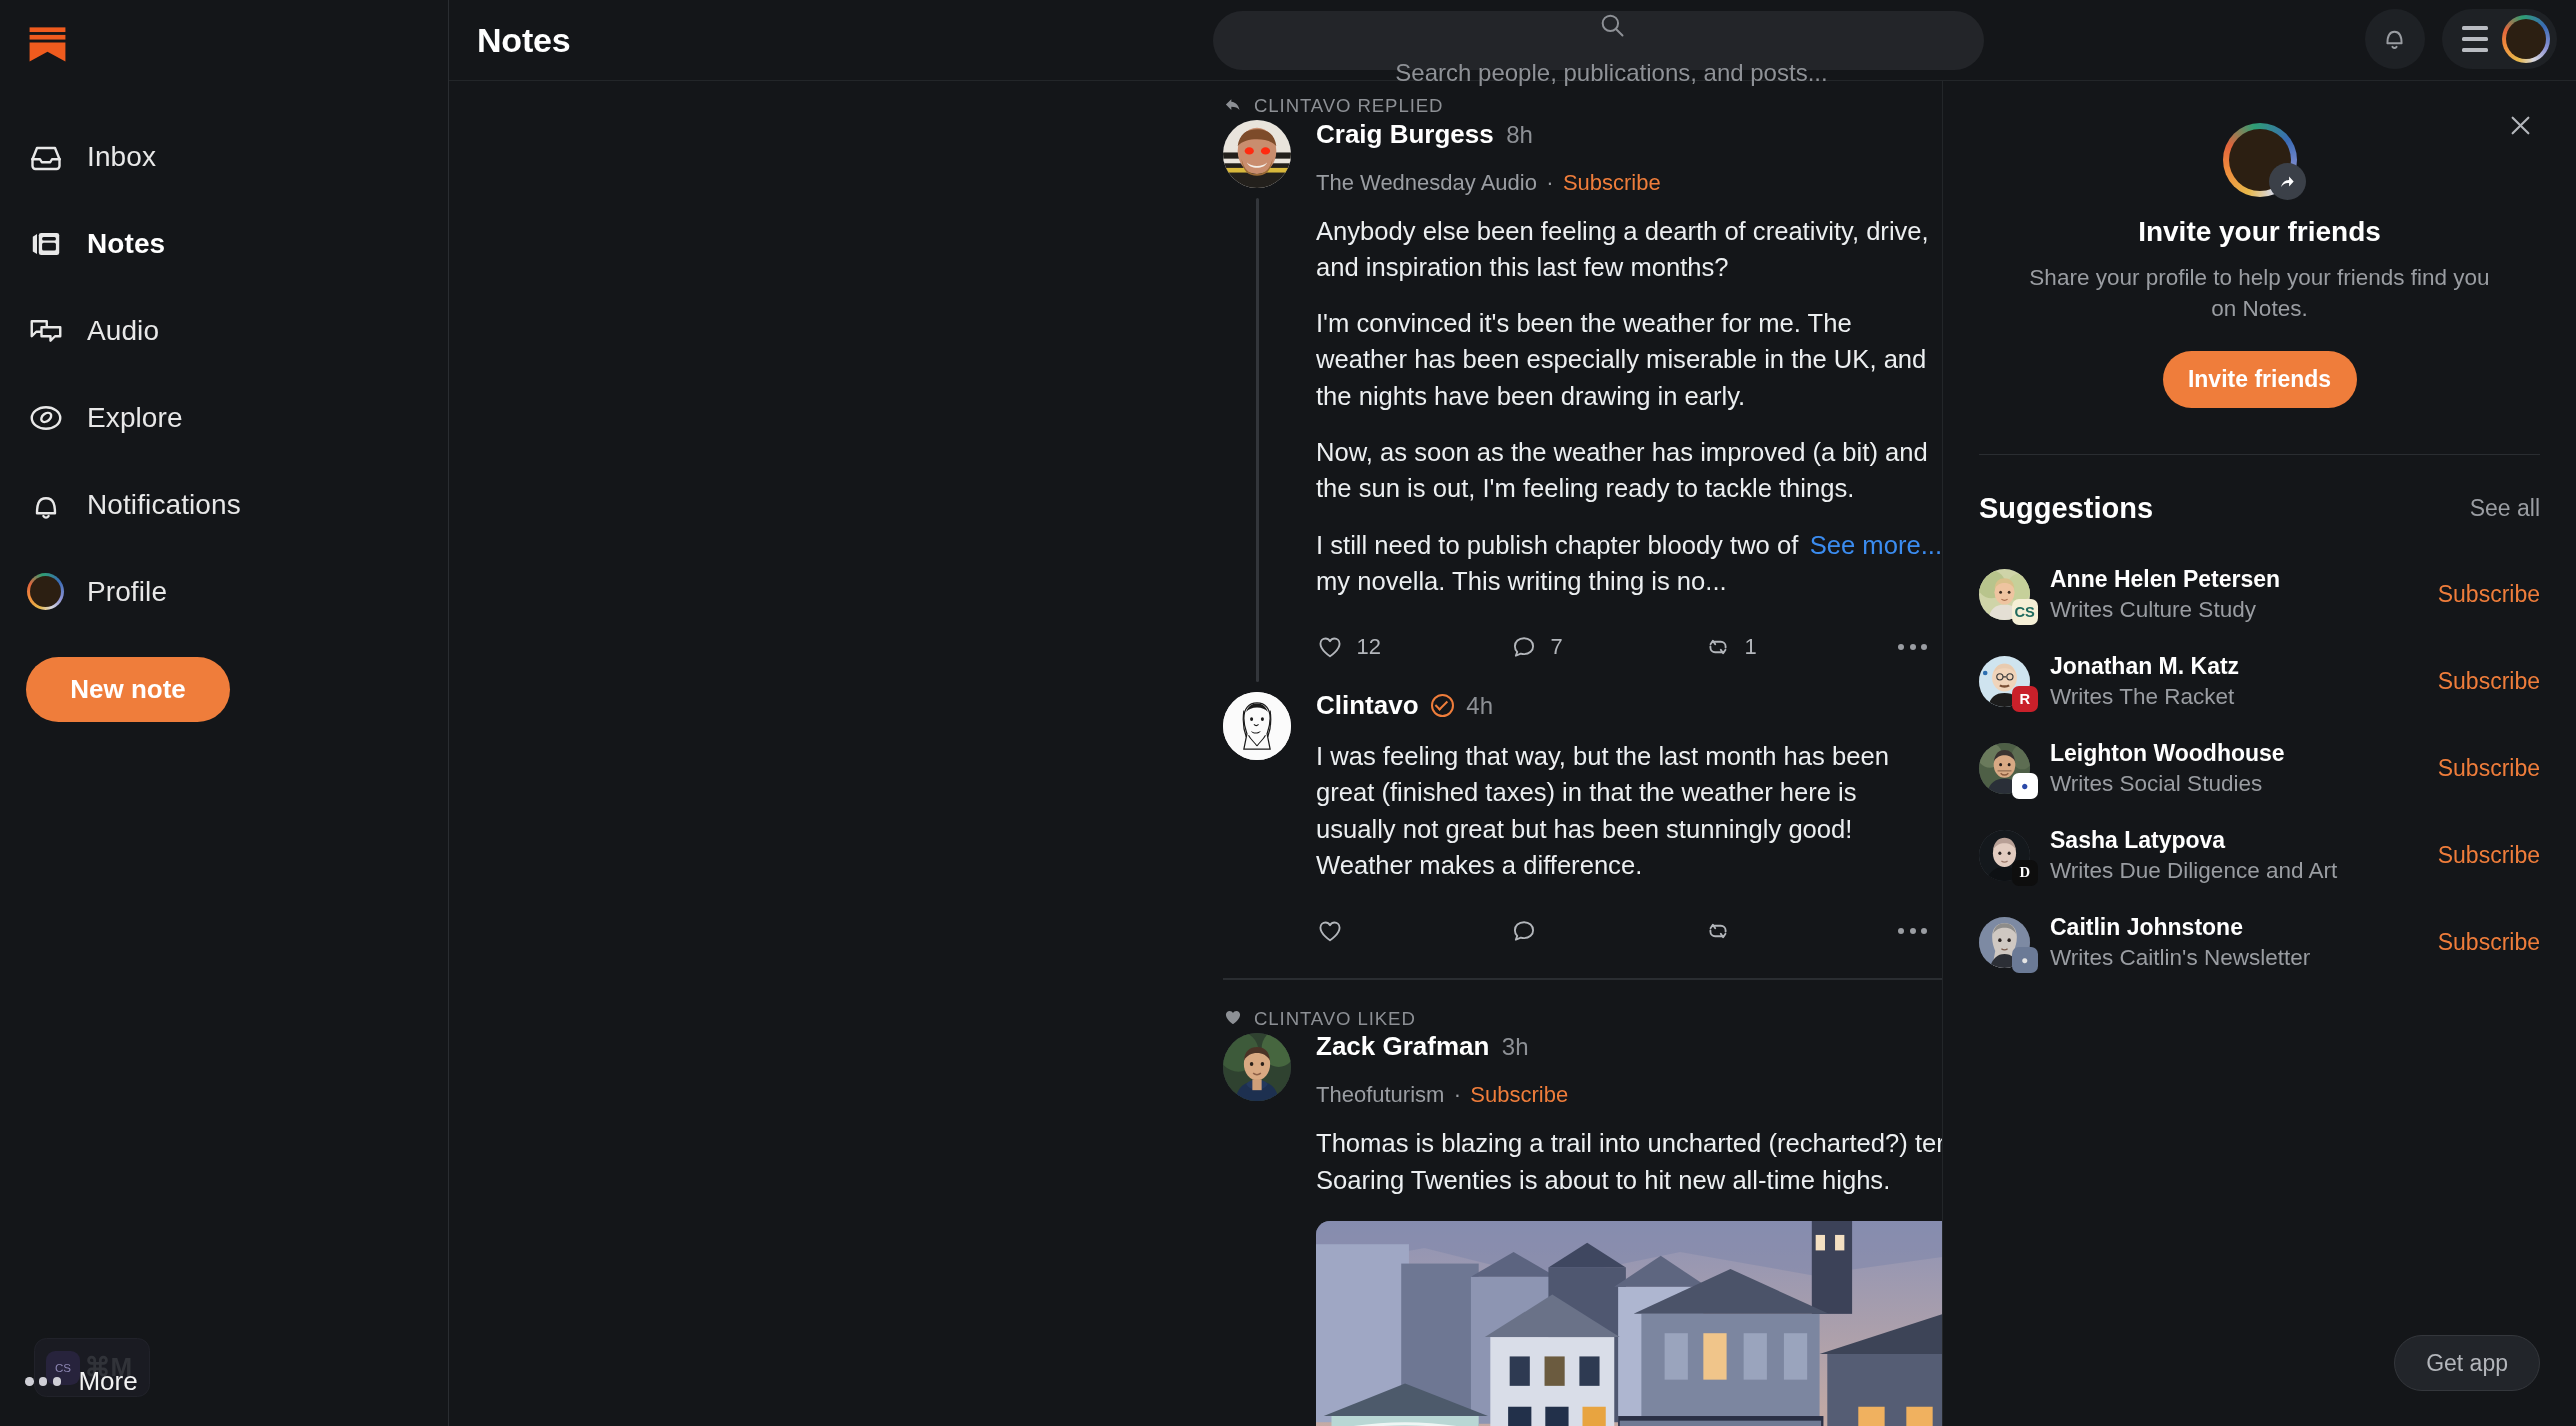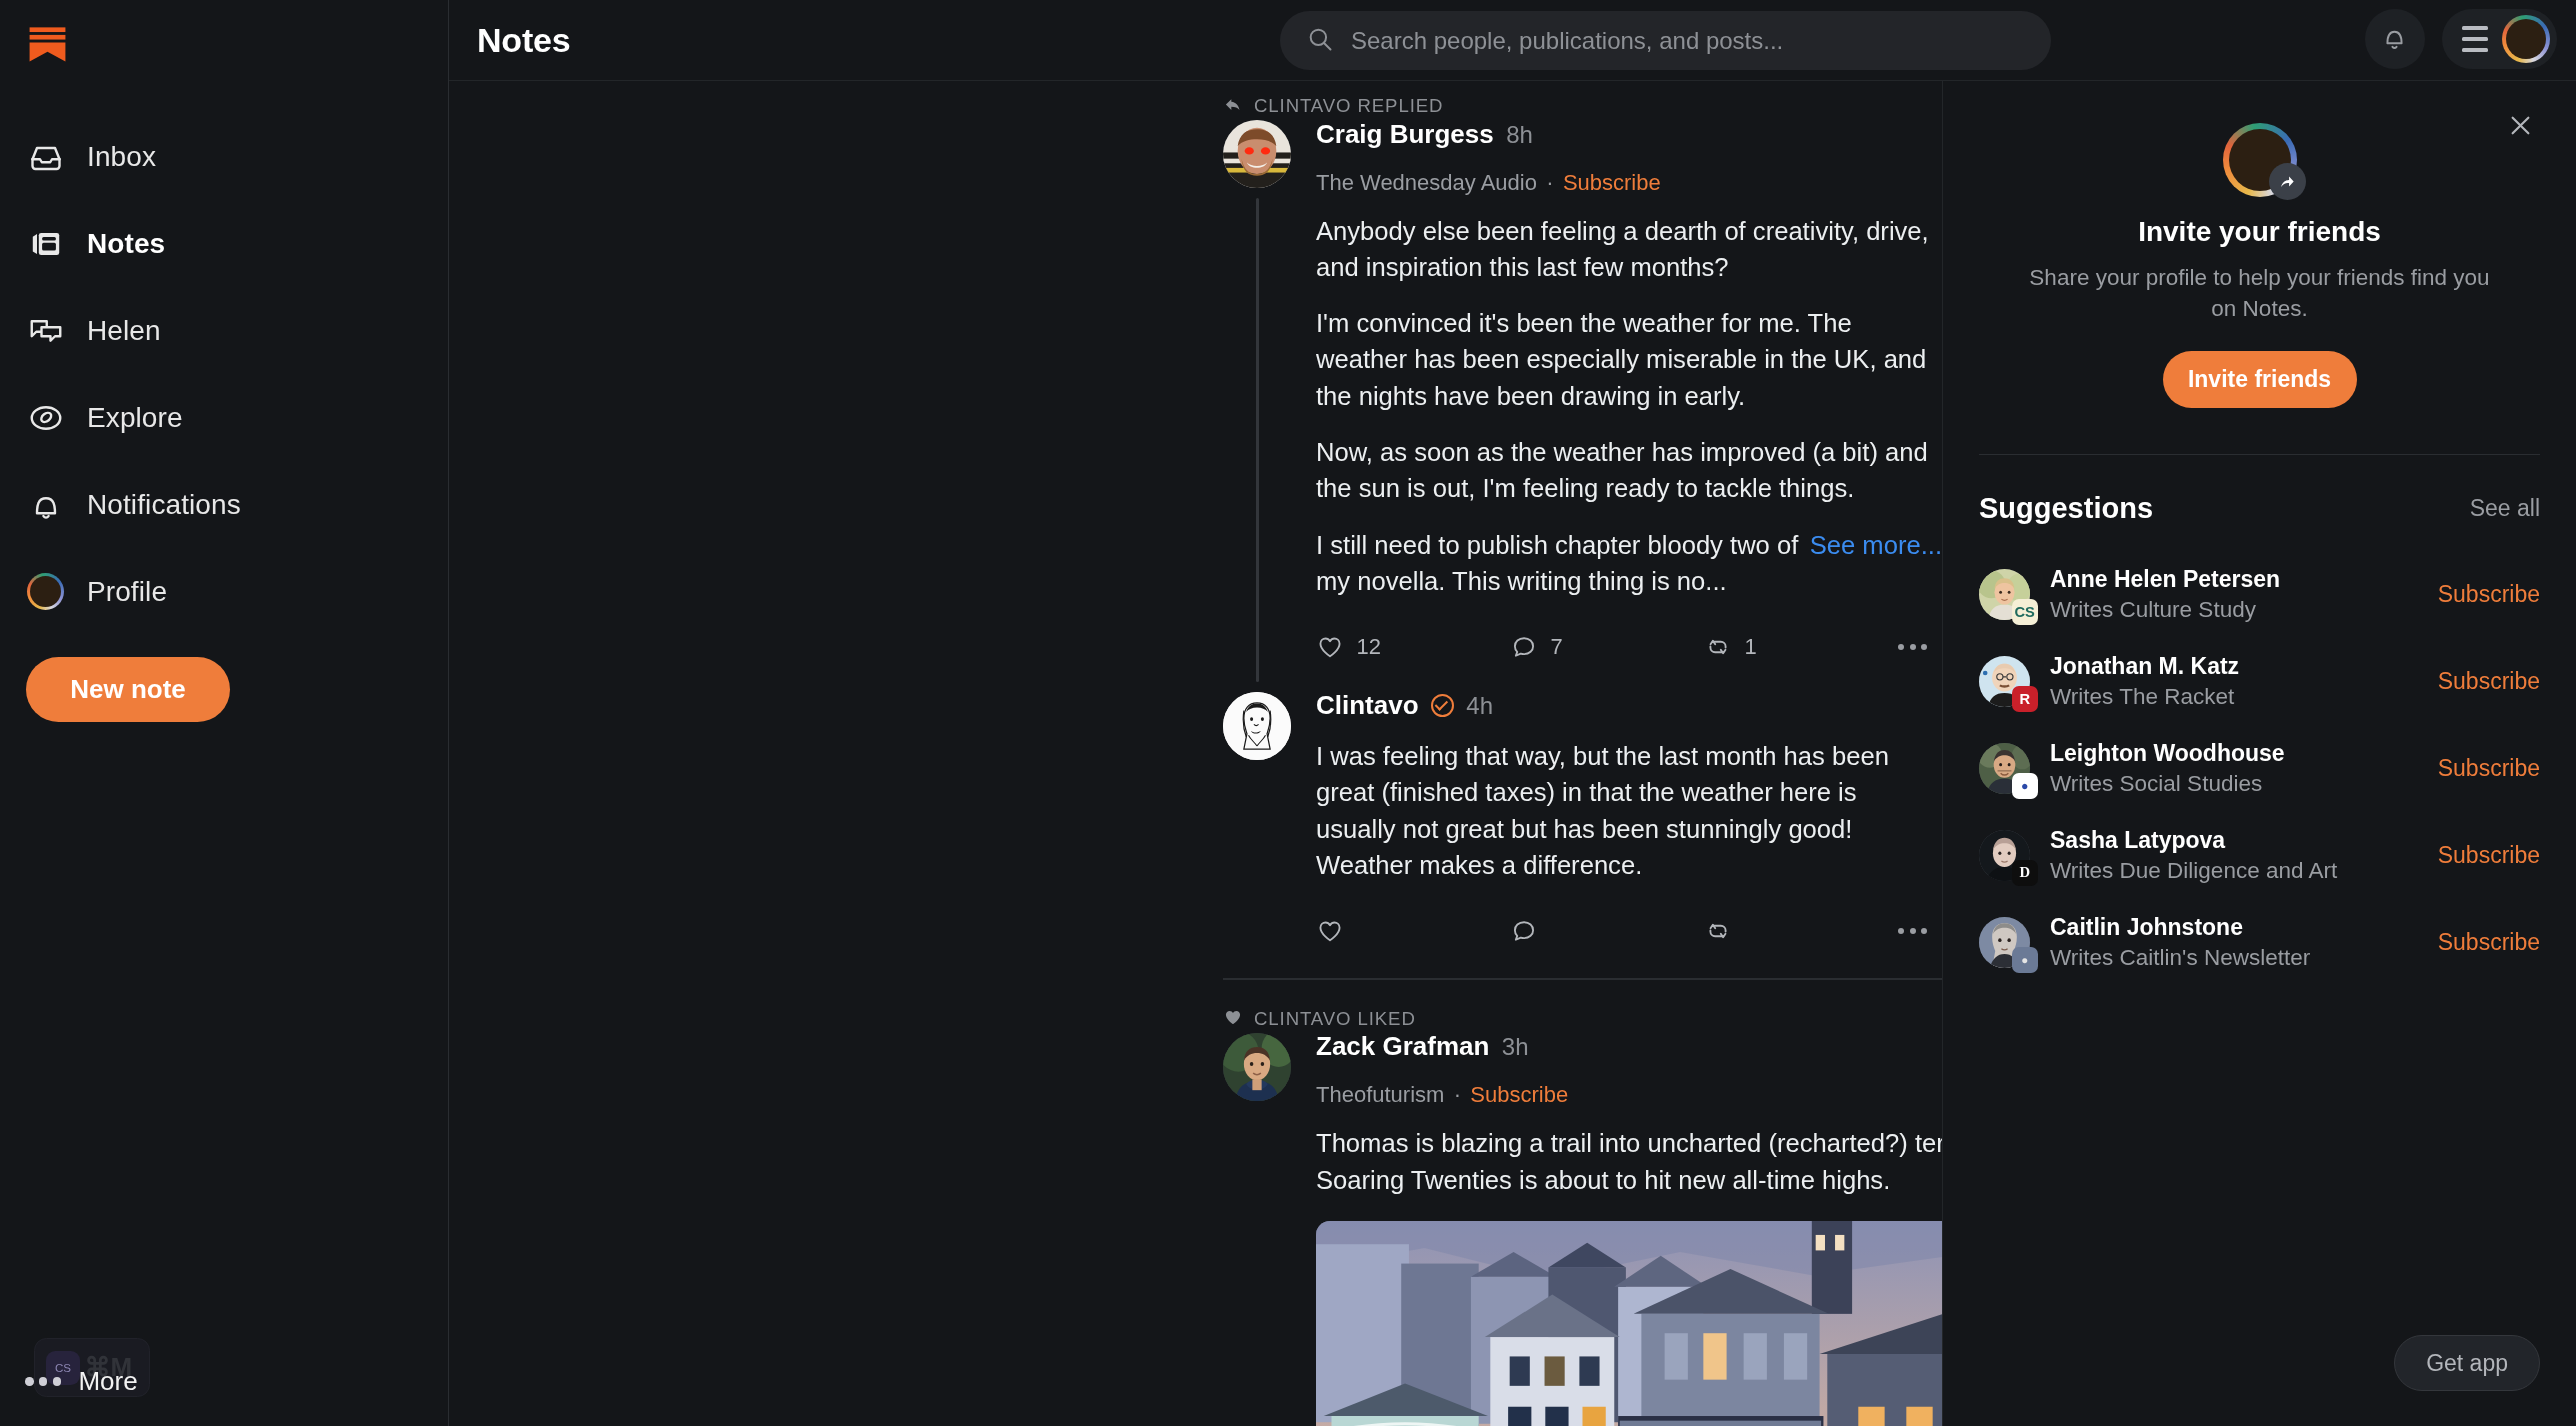--- a/index.html
+++ b/index.html
@@ -91,24 +91,24 @@
     display: flex; align-items: center;
     background: #141619;
     position: relative;
     border-bottom: 0.8px solid #232629;
   }
   #page-title {
     font-size: 34px; font-weight: 700; color: #fff;
     margin-left: 28px; letter-spacing: -0.2px;
   }
   .search-box {
-    position: absolute; left: 831px; top: 11px;
+    position: absolute; left: 764px; top: 11px;
     width: 771px; height: 59px; border-radius: 773px;
     background: #232529; display: flex; align-items: center;
-    padding-left: 26px; gap: 17px; cursor: text;
+    padding-left: 26px; gap: 17px; cursor: text; flex-direction: column;
   }
   .search-box .ph { color: #8e9196; font-size: 24px; }
   .hdr-right {
     position: absolute; right: 18.6px; top: 9.3px;
     display: flex; align-items: center; gap: 17px;
   }
   .bell-btn {
     width: 60px; height: 60px; border-radius: 50%;
     background: #1e2125; display: flex; align-items: center; justify-content: center;
     cursor: pointer;
@@ -316,21 +316,21 @@
       <span class="nav-label">Notes</span>
     </div>
 
     <div class="nav-item">
       <span class="nav-icon">
         <svg width="36" height="36" viewBox="0 0 24 24" fill="none" stroke="#e8e8e8" stroke-width="1.6" stroke-linejoin="round">
           <path d="M2.5 5.5h10v7h-7l-3 3z"></path>
           <path d="M9 9.5h12.5v6h-3.5l-3 3v-3H9z" fill="#141619"></path>
         </svg>
       </span>
-      <span class="nav-label">Helen</span>
+      <span class="nav-label">Audio</span>
     </div>
 
     <div class="nav-item">
       <span class="nav-icon">
         <svg width="36" height="36" viewBox="0 0 24 24" fill="none" stroke="#e8e8e8" stroke-width="1.6" stroke-linejoin="round">
           <ellipse cx="12" cy="12" rx="9.5" ry="7.2"></ellipse>
           <path d="M15 9.2c.9 1 .4 3-1.2 4.3-1.6 1.3-3.6 1.5-4.5.5-.9-1-.4-3 1.2-4.3 1.6-1.3 3.6-1.5 4.5-.5z"></path>
         </svg>
       </span>
       <span class="nav-label">Explore</span>

